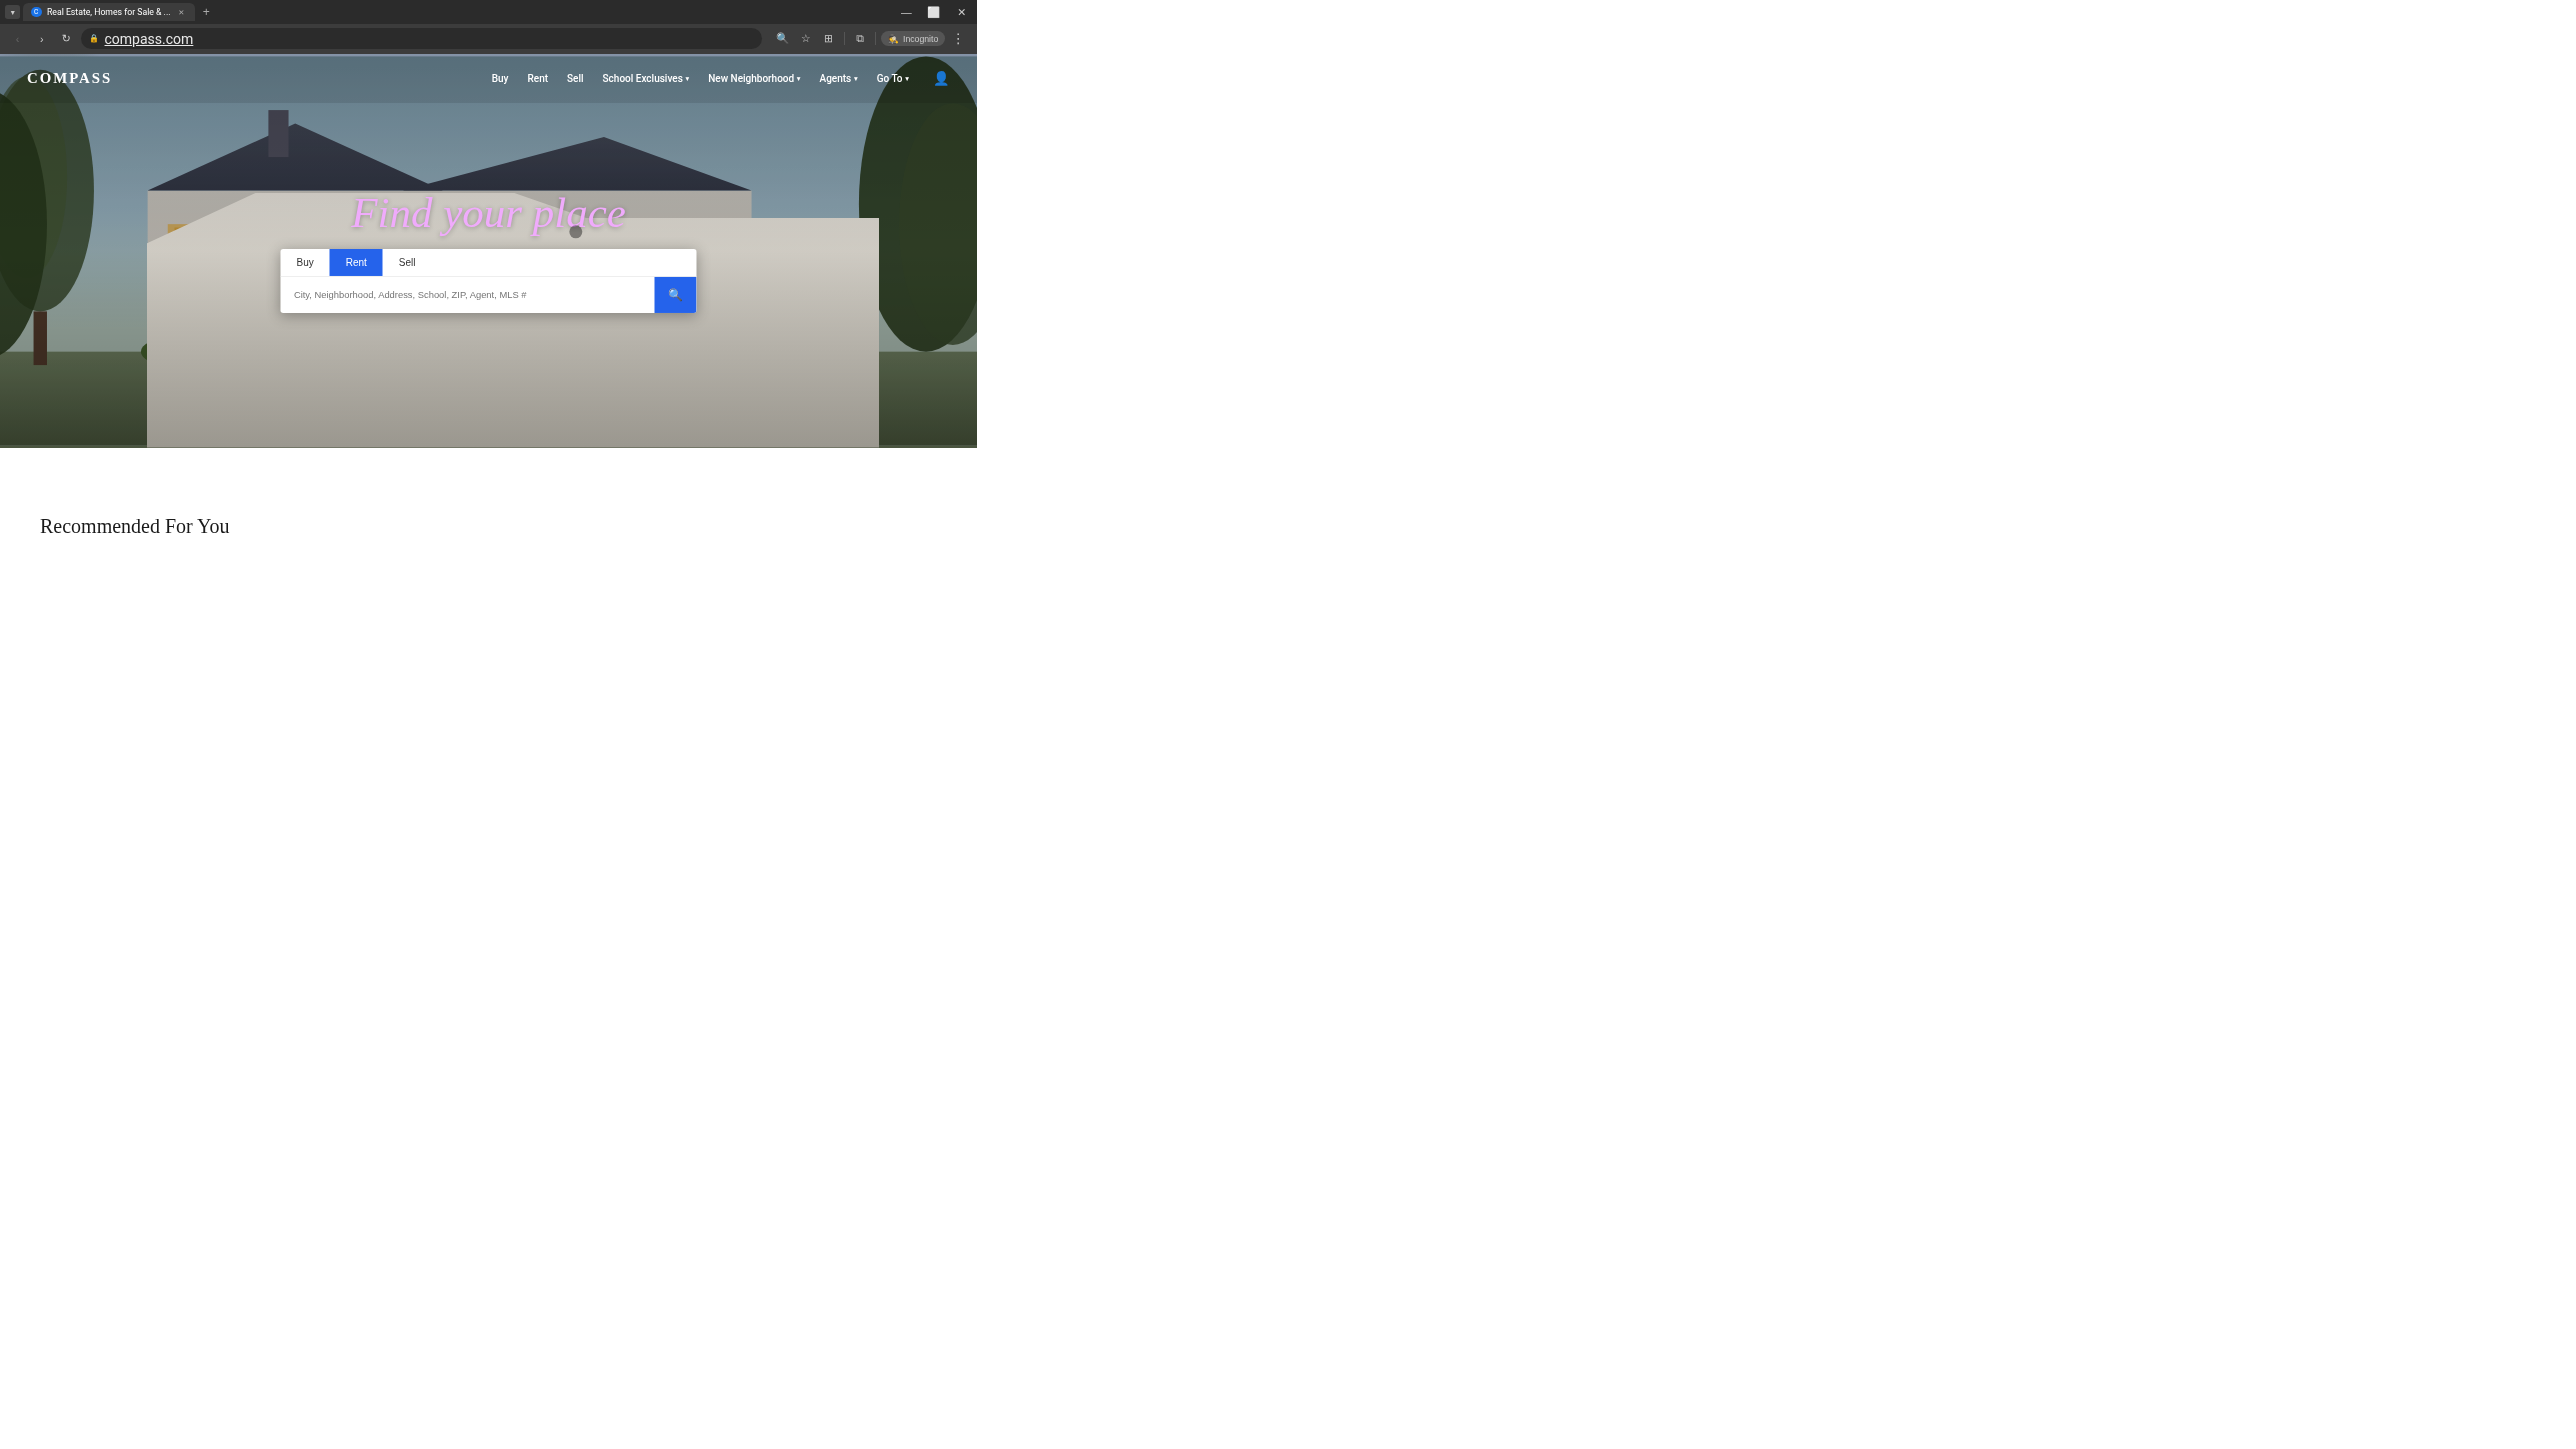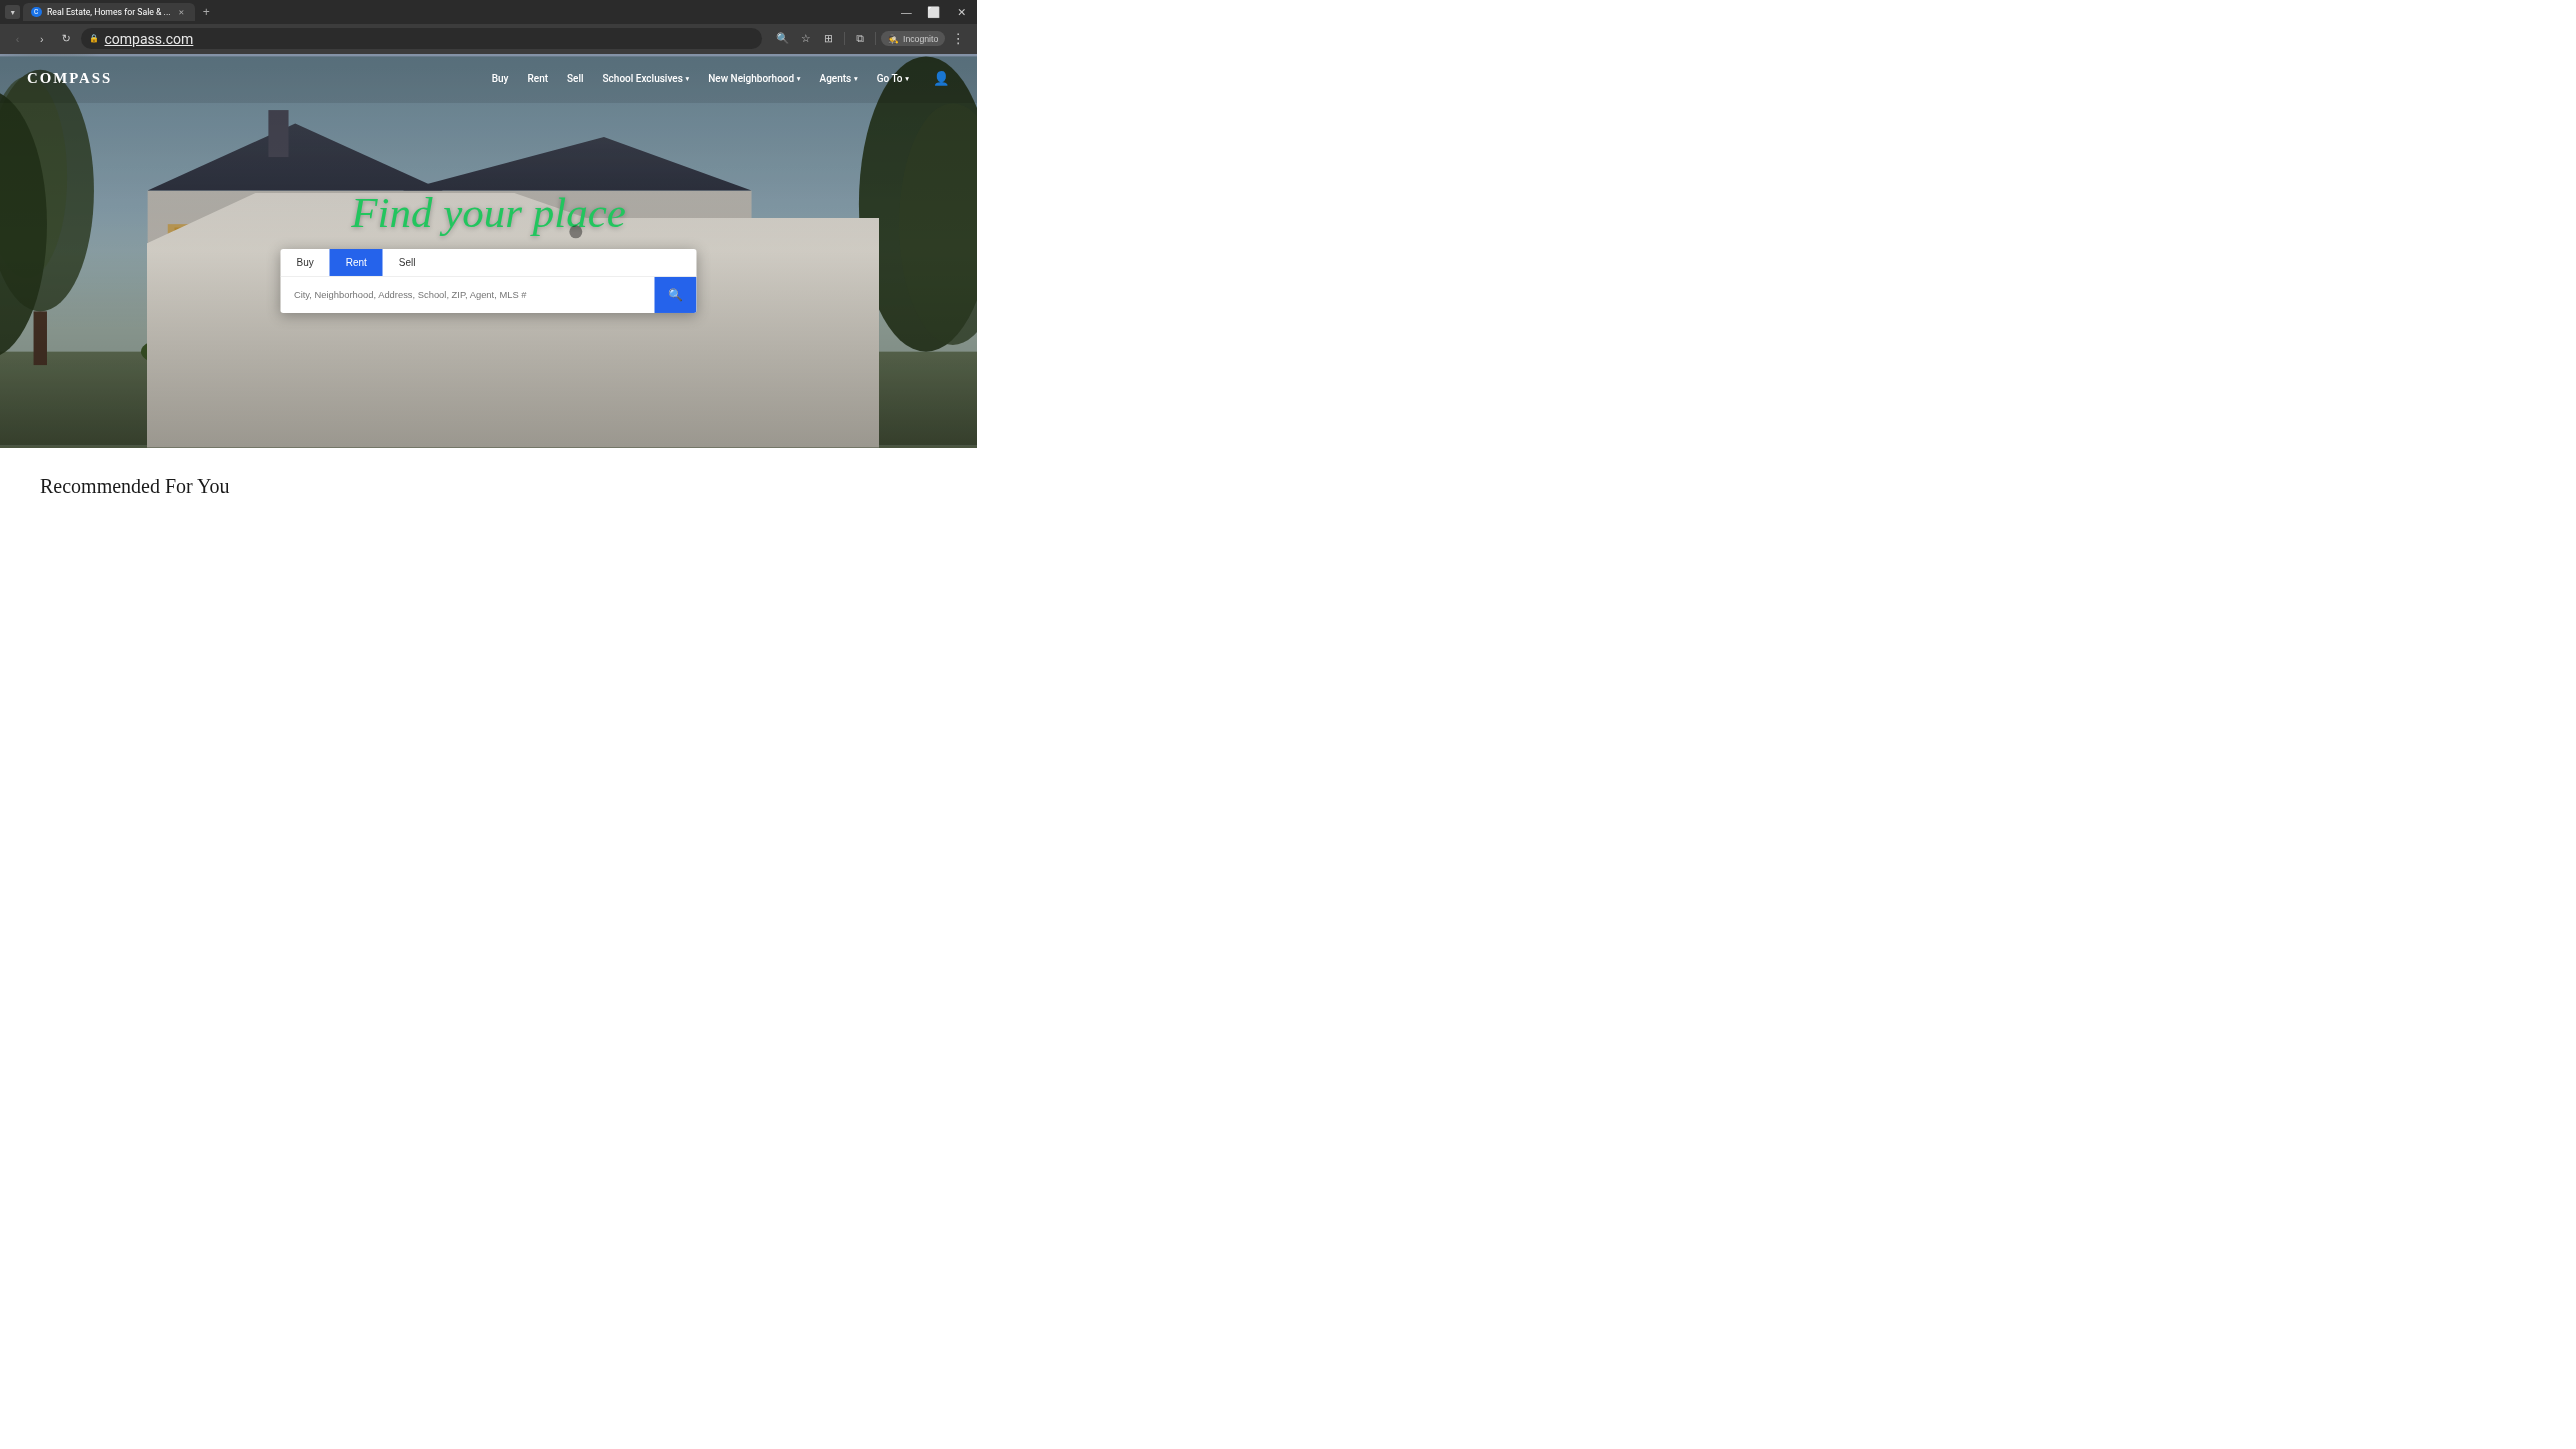--- a/index.html
+++ b/index.html
@@ -326,21 +326,21 @@
       transform: translate(-50%, -50%);
       z-index: 5;
       display: flex;
       flex-direction: column;
       align-items: center;
       gap: 13.4px;
       width: 429px;
     }
 
     .hero-title {
-      color: #22c55e;
+      color: #f0abfc;
       font-size: 43px;
       font-weight: 400;
       font-style: italic;
       font-family: Georgia, 'Times New Roman', serif;
       text-align: center;
       text-shadow: 0 1.3px 5.4px rgba(0,0,0,0.3);
       line-height: 1.1;
     }
 
     
@@ -406,20 +406,21 @@
     .recommended-section {
       padding: 27px 40px 13.4px;
       background: white;
     }
 
     .section-title {
       font-size: 20px;
       font-weight: 400;
       color: #1a1a1a;
       font-family: Georgia, serif;
+      margin-top: 40px;
     }
 
     
     .cursor {
       position: absolute;
       width: 13.4px;
       height: 13.4px;
       border-radius: 50%;
       background: rgba(0,0,0,0.4);
       pointer-events: none;

